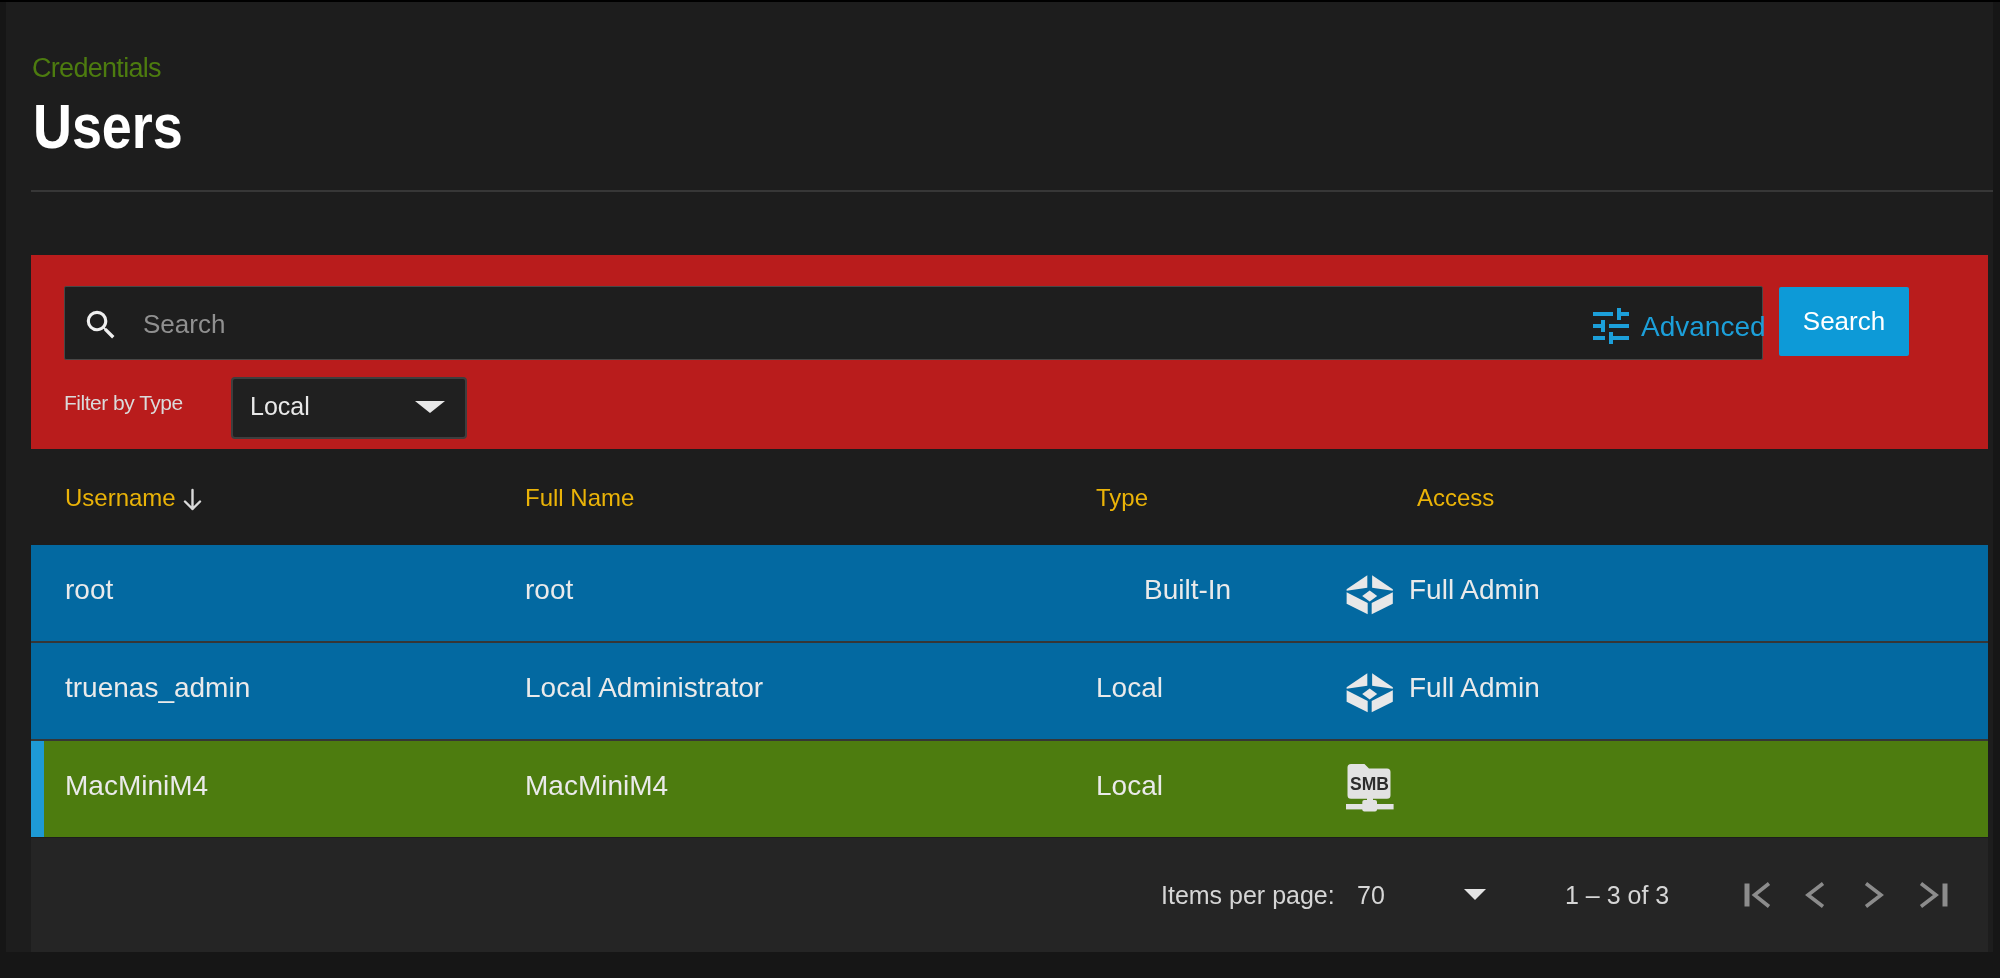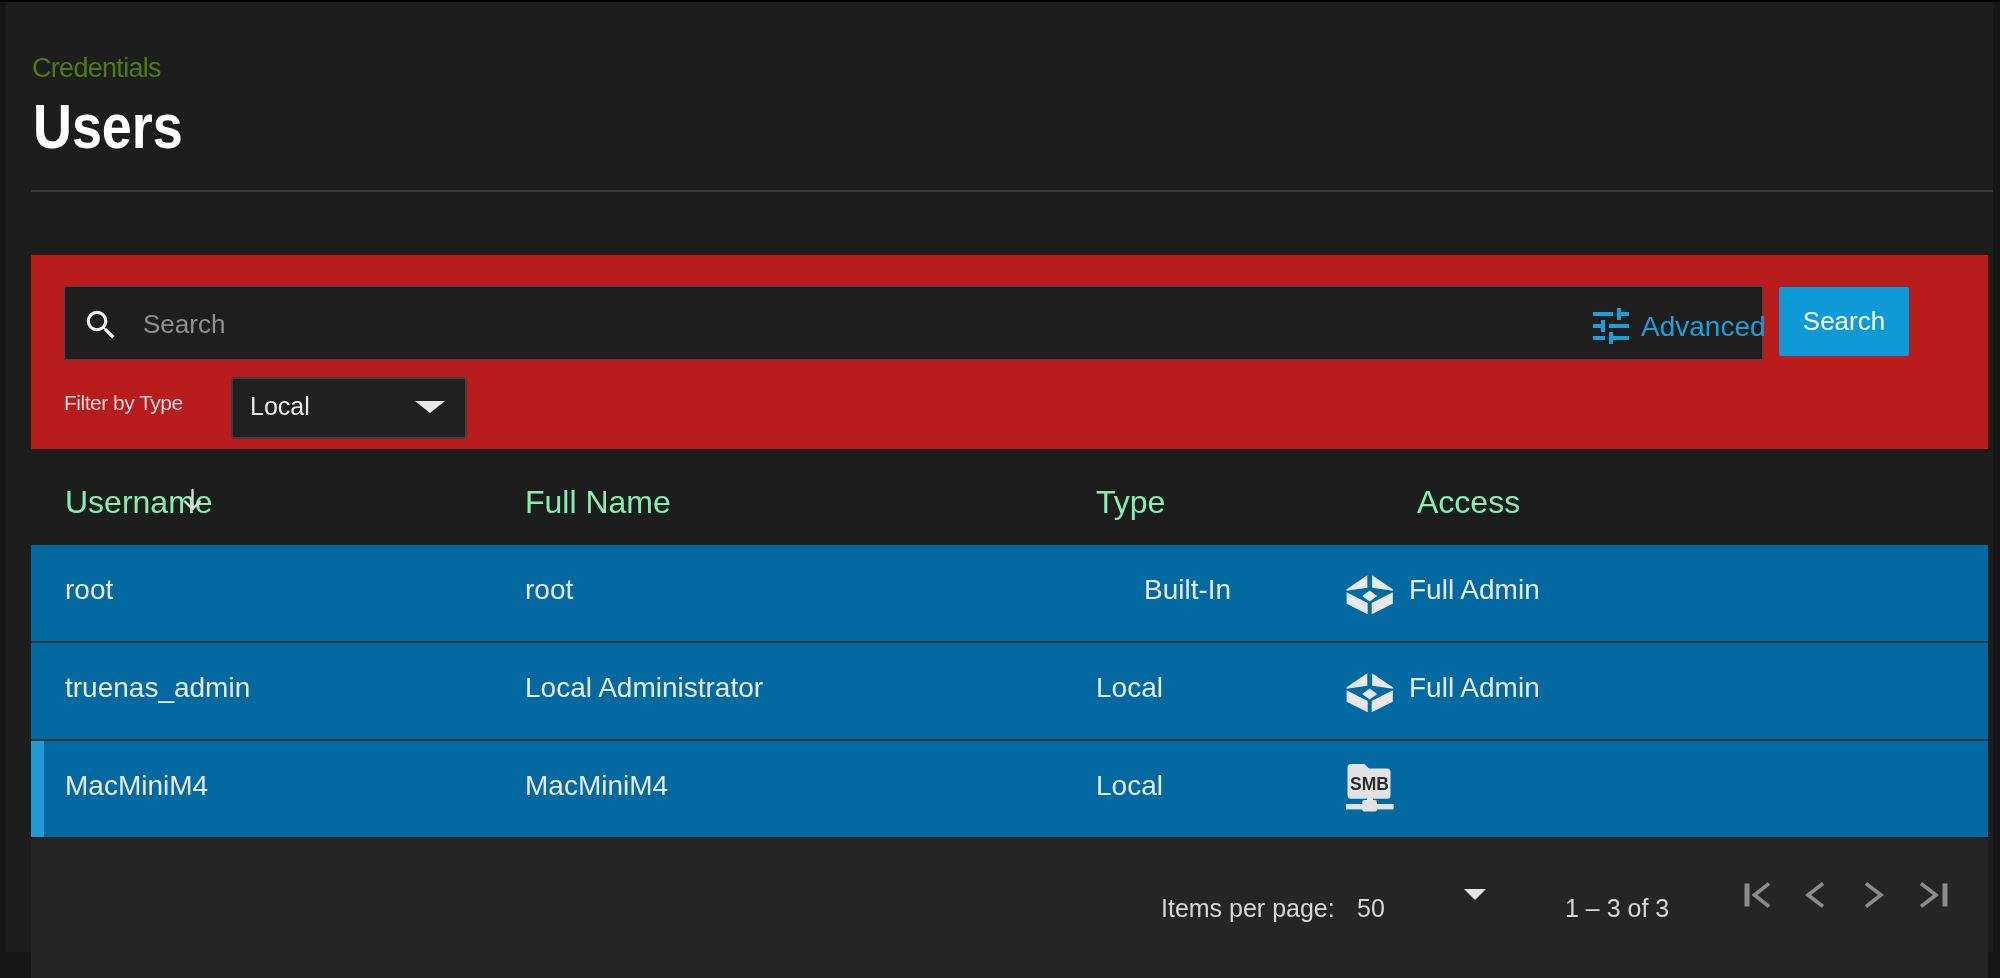--- a/index.html
+++ b/index.html
@@ -13,28 +13,28 @@
 .divider{left:31px;top:190px;width:1962px;height:2px;background:#373737}
 .fcard{left:31px;top:255px;width:1957px;height:194px;background:#b91c1c}
 .sinput{left:33px;top:31px;width:1699px;height:74px;border:1px solid #474747;border-radius:2px;background:#1e1e1e}
 .sph{left:78px;top:22px;font-size:26px;color:#909090}
 .adv{left:1576px;top:24px;font-size:28px;color:#1c9fd9}
 .sbtn{left:1748px;top:32px;width:130px;height:69px;background:#0d9ad7;border-radius:2px;color:#fff;font-size:26px;text-align:center;line-height:69px}
 .flabel{left:33px;top:136px;font-size:21px;letter-spacing:-0.5px;color:#dadada}
 .ddown{left:200px;top:122px;width:236px;height:62px;border:2px solid #3e3e3e;border-radius:4px;background:#202020}
 .ddtext{left:17px;top:13px;font-size:25px;color:#e8e8e8}
 .ddtri{left:182px;top:22px;width:0;height:0;border-left:15px solid transparent;border-right:15px solid transparent;border-top:12px solid #e8e8e8}
-.th{font-size:32px;color:#86efac;top:484px}
+.th{font-size:24px;color:#eab308;top:484px}
 .rows{left:31px;top:545px;width:1957px}
 .row{position:relative;width:100%;height:96px;background:#0369a1}
 .rsep{position:relative;width:100%;height:2px;background:#363636}
-.row.sel{background:#0369a1}
+.row.sel{background:#4d7c0f}
 .selbar{position:absolute;left:0;top:0;width:13px;height:100%;background:#1e9ad6}
 .ct{position:absolute;font-size:28px;color:#eaeaea;top:calc(50% - 3px);transform:translateY(-50%)}
-.footer{left:31px;top:838px;width:1957px;height:140px;background:#252525}
+.footer{left:31px;top:838px;width:1957px;height:114px;background:#252525}
 .ftext{font-size:25px;color:#d6d6d6;top:50%;transform:translateY(-50%)}
 .ftri{left:1433px;top:51px;width:0;height:0;border-left:11px solid transparent;border-right:11px solid transparent;border-top:11px solid #e4e4e4}
 svg{position:absolute;overflow:visible}
 </style>
 </head>
 <body>
 <div class="abs topstrip"></div>
 <div class="abs content"></div>
 <div class="abs crumb">Credentials</div>
 <div class="abs title">Users</div>
@@ -112,21 +112,21 @@
         <rect x="0" y="45" width="47.6" height="5.4"></rect>
         <rect x="16.3" y="41" width="14.7" height="11.5" rx="2"></rect>
       </g>
       <text x="23.5" y="31" font-family="Liberation Sans" font-size="17.5" font-weight="bold" fill="#2c2c2c" text-anchor="middle">SMB</text>
     </svg>
   </div>
 </div>
 
 <div class="abs footer">
   <div class="abs ftext" style="left:1130px">Items per page:</div>
-  <div class="abs ftext" style="left:1326px">50</div>
+  <div class="abs ftext" style="left:1326px">70</div>
   <div class="abs ftri"></div>
   <div class="abs ftext" style="left:1534px">1 – 3 of 3</div>
   <svg style="left:1712px;top:44px" width="30" height="26" viewBox="0 0 30 26">
       <g stroke="#8c8c8c" fill="none">
         <path stroke-width="5" d="M4 1.5 V24.5"></path>
         <path stroke-width="3.6" d="M26 1.5 L11.5 13 L26 24.5"></path>
       </g>
     </svg>
   <svg style="left:1772px;top:44px" width="30" height="26" viewBox="0 0 30 26">
       <g stroke="#8c8c8c" fill="none">

